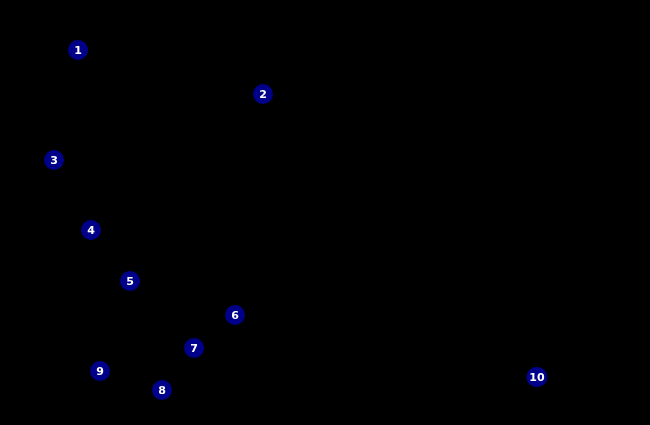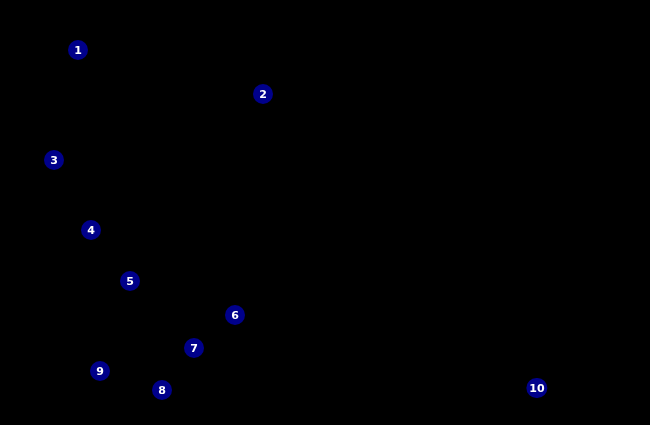--- a/index.html
+++ b/index.html
@@ -40,14 +40,14 @@
 <div id="screen" style="background: rgb(0, 0, 0);">
     <div class="som-marker" style="left: 78px; top: 50px; background: rgb(0, 0, 139); color: rgb(255, 255, 255);">1</div>
     <div class="som-marker" style="left: 263px; top: 94px; background: rgb(0, 0, 139); color: rgb(255, 255, 255);">2</div>
     <div class="som-marker" style="left: 54px; top: 160px; background: rgb(0, 0, 139); color: rgb(255, 255, 255);">3</div>
     <div class="som-marker" style="left: 91px; top: 230px; background: rgb(0, 0, 139); color: rgb(255, 255, 255);">4</div>
     <div class="som-marker" style="left: 130px; top: 281px; background: rgb(0, 0, 139); color: rgb(255, 255, 255);">5</div>
     <div class="som-marker" style="left: 235px; top: 315px; background: rgb(0, 0, 139); color: rgb(255, 255, 255);">6</div>
     <div class="som-marker" style="left: 194px; top: 348px; background: rgb(0, 0, 139); color: rgb(255, 255, 255);">7</div>
     <div class="som-marker" style="left: 162px; top: 390px; background: rgb(0, 0, 139); color: rgb(255, 255, 255);">8</div>
     <div class="som-marker" style="left: 100px; top: 371px; background: rgb(0, 0, 139); color: rgb(255, 255, 255);">9</div>
-    <div class="som-marker" style="left: 537px; top: 388px; background: rgb(0, 0, 139); color: rgb(255, 255, 255);">10</div>
+    <div class="som-marker" style="left: 537px; top: 377px; background: rgb(0, 0, 139); color: rgb(255, 255, 255);">10</div>
   </div>
 
 </body></html>

